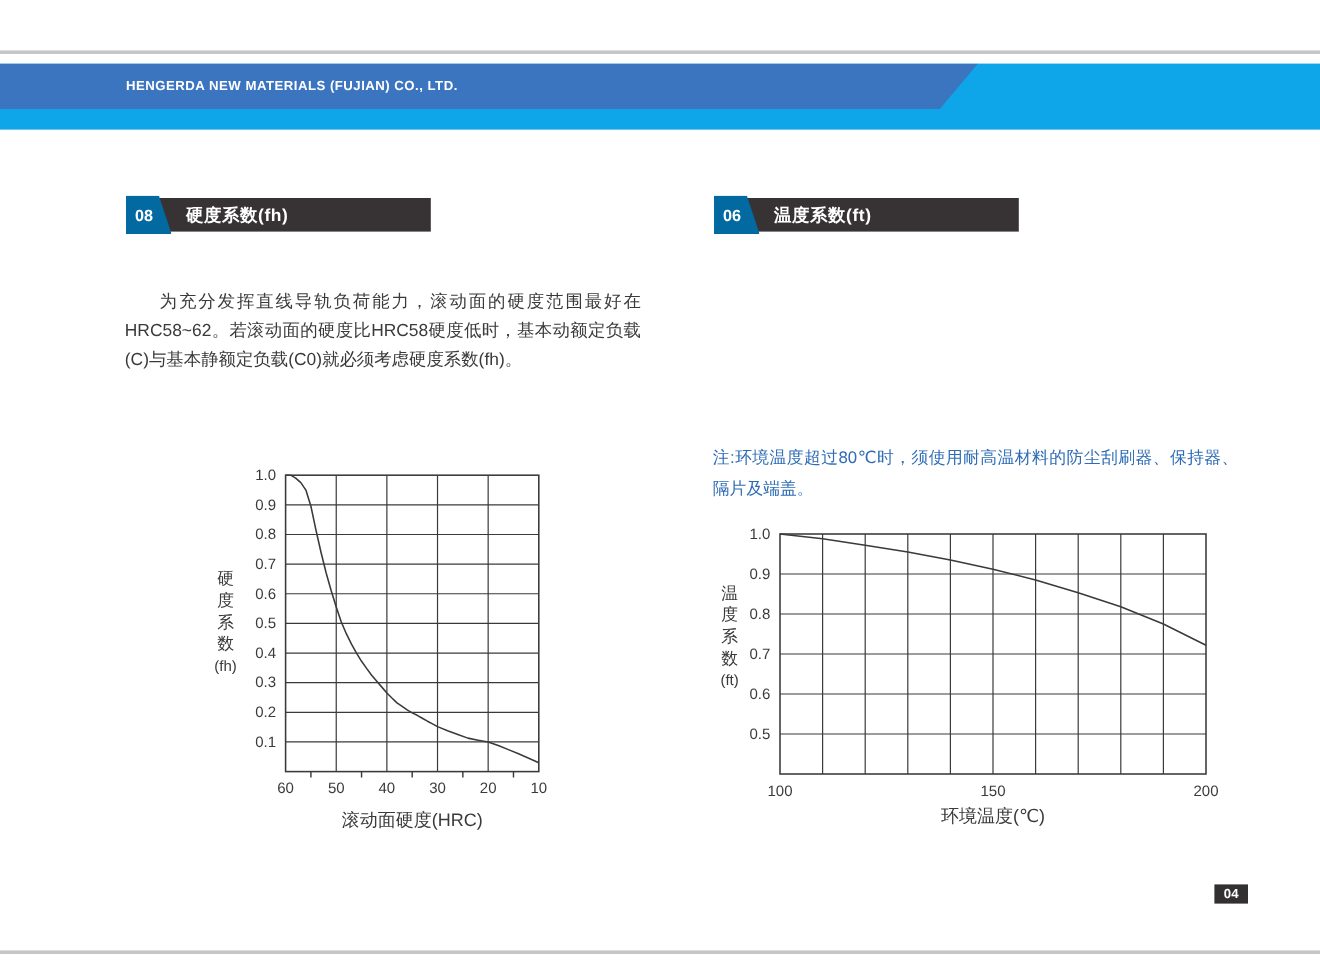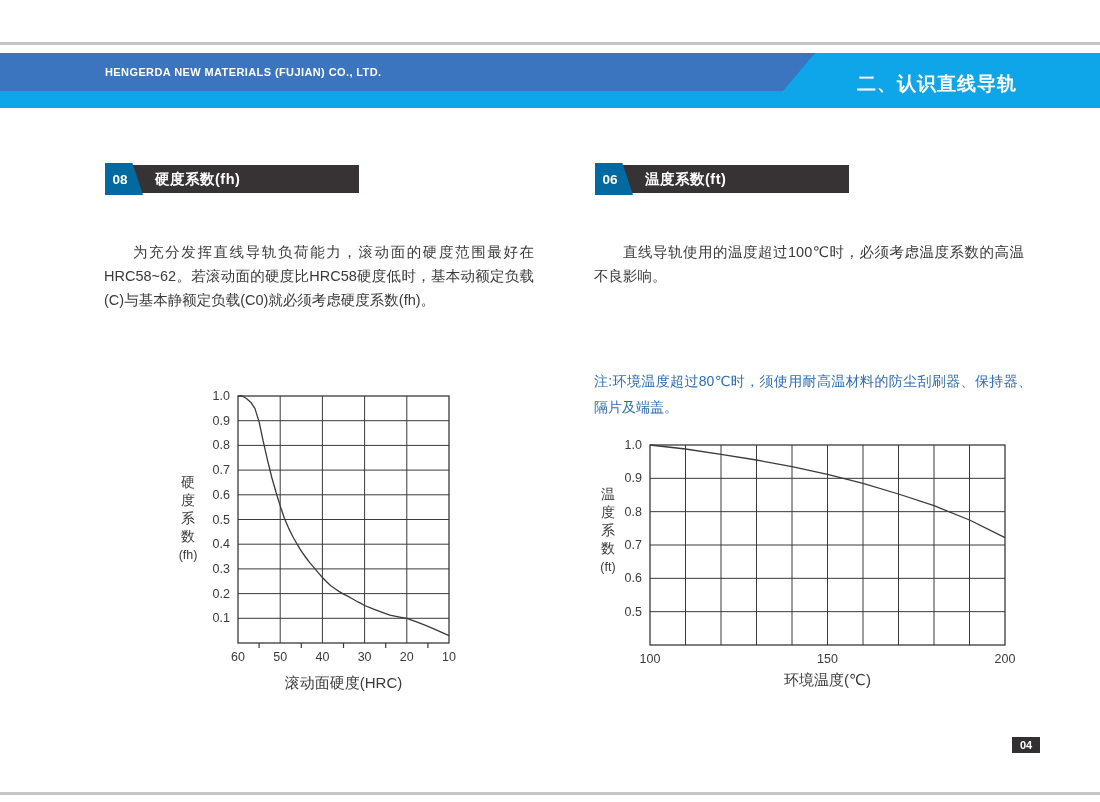--- a/index.html
+++ b/index.html
@@ -109,42 +109,40 @@
 
 <div class="page">
 
   <div class="edge-line edge-top"></div>
 
   <div class="header-band">
     <div class="header-blue">
       <span class="company-name">HENGERDA NEW MATERIALS (FUJIAN) CO., LTD.</span>
     </div>
   </div>
-  <div class="header-title">二、认识直线导轨</div>
 
   <div class="sec-header" style="left:105px">
     <div class="sec-bar">
       <span class="sec-title">硬度系数(fh)</span>
     </div>
     <div class="sec-num">
       <span>08</span>
     </div>
   </div>
 
   <div class="sec-header" style="left:595px">
     <div class="sec-bar">
       <span class="sec-title">温度系数(ft)</span>
     </div>
     <div class="sec-num">
       <span>06</span>
     </div>
   </div>
 
   <p class="body-text para-left">为充分发挥直线导轨负荷能力，滚动面的硬度范围最好在HRC58~62。若滚动面的硬度比HRC58硬度低时，基本动额定负载(C)与基本静额定负载(C0)就必须考虑硬度系数(fh)。</p>
-  <p class="body-text para-right">直线导轨使用的温度超过100℃时，必须考虑温度系数的高温不良影响。</p>
   <p class="note-text">注:环境温度超过80℃时，须使用耐高温材料的防尘刮刷器、保持器、隔片及端盖。</p>
 
   <div class="chart chart-hardness">
     <div class="y-axis-label">
         <span>硬</span>
         <span>度</span>
         <span>系</span>
         <span>数</span>
         <span class="unit">(fh)</span>
       </div>

